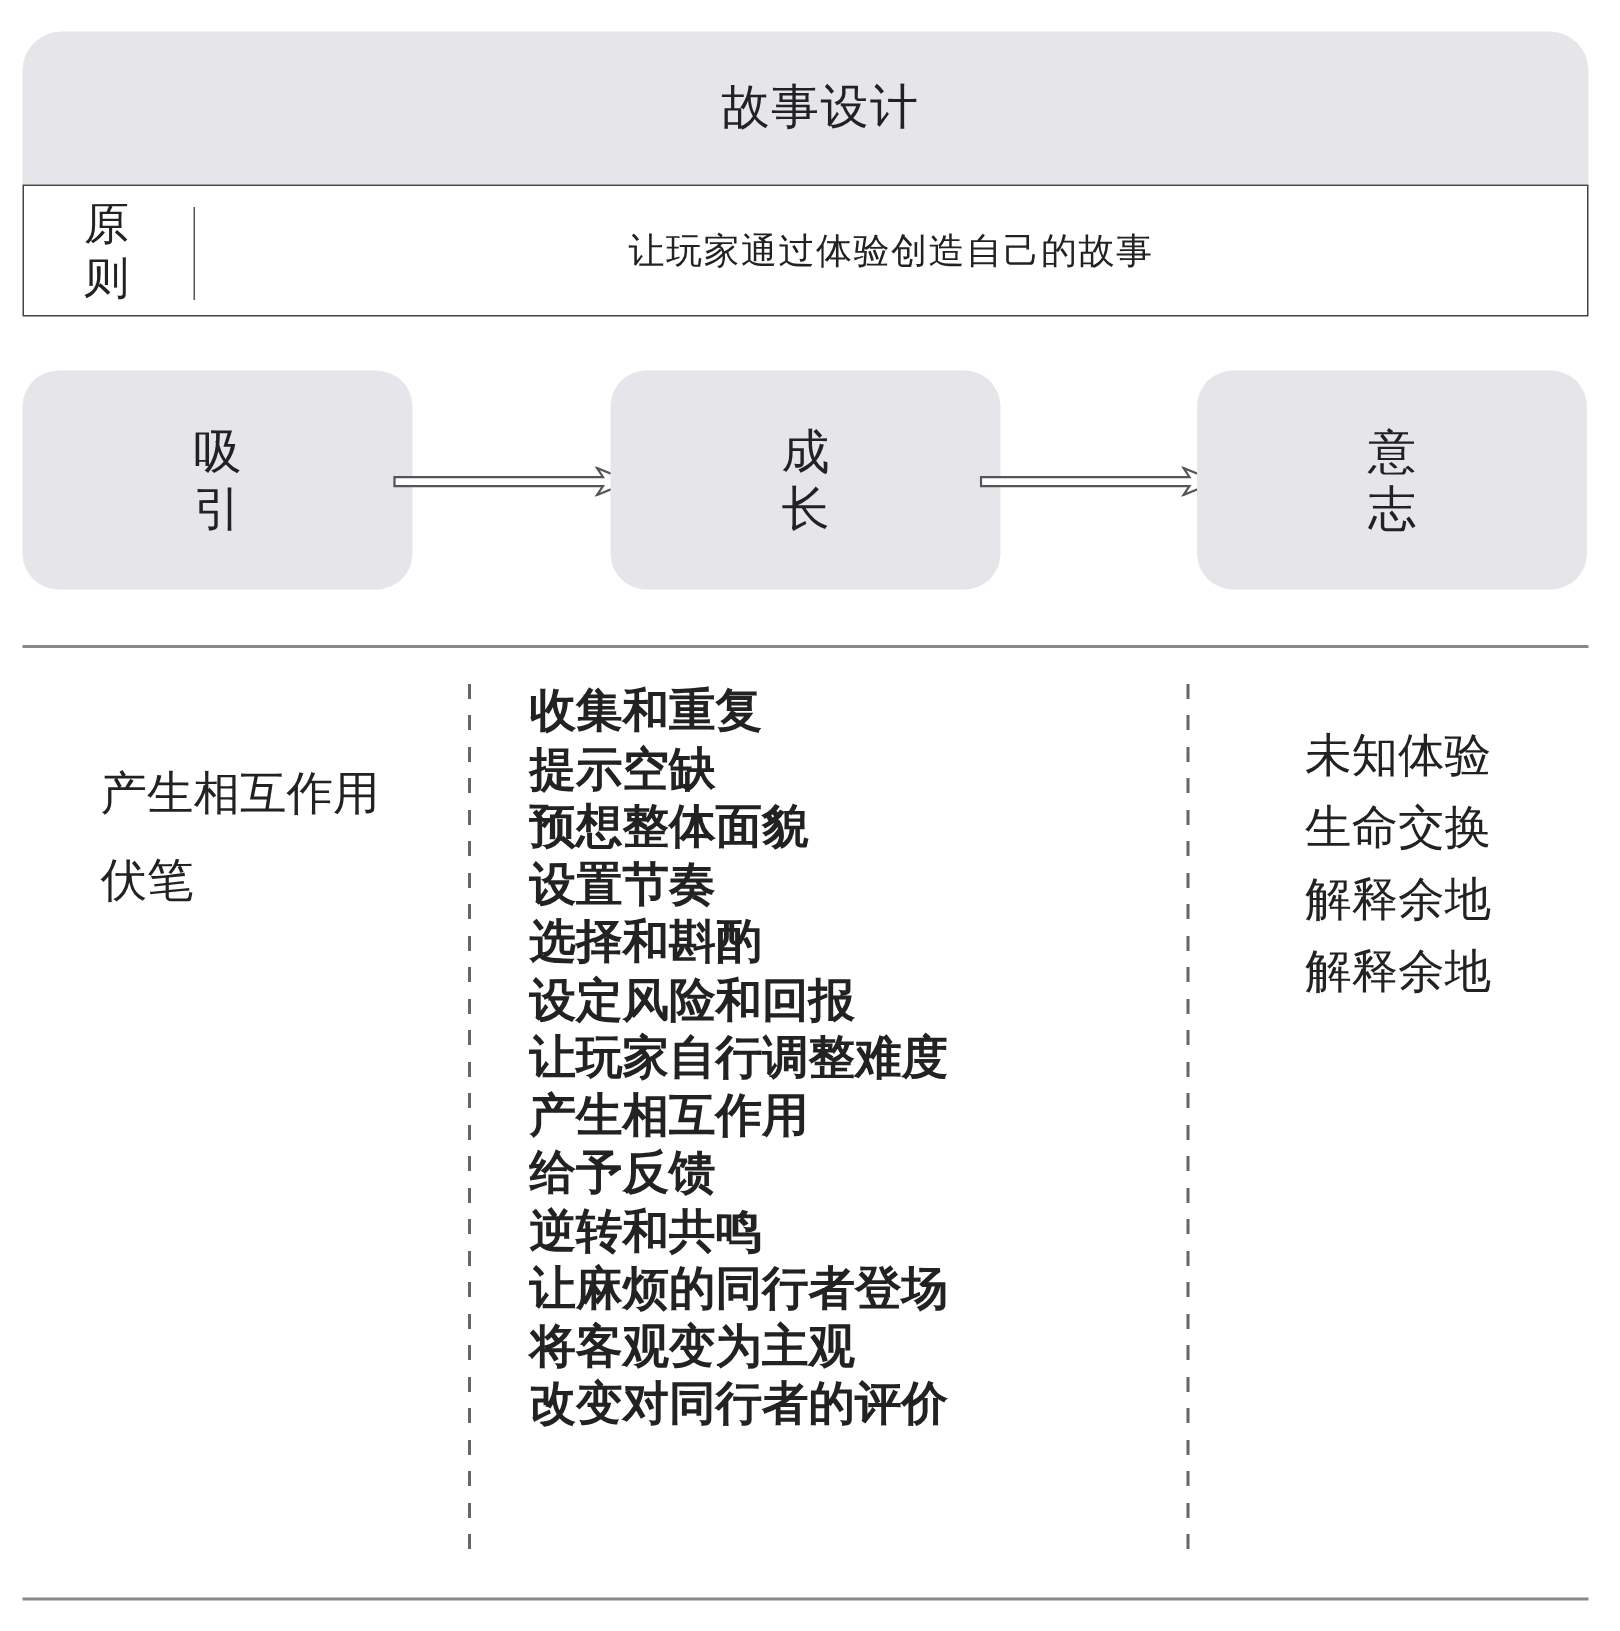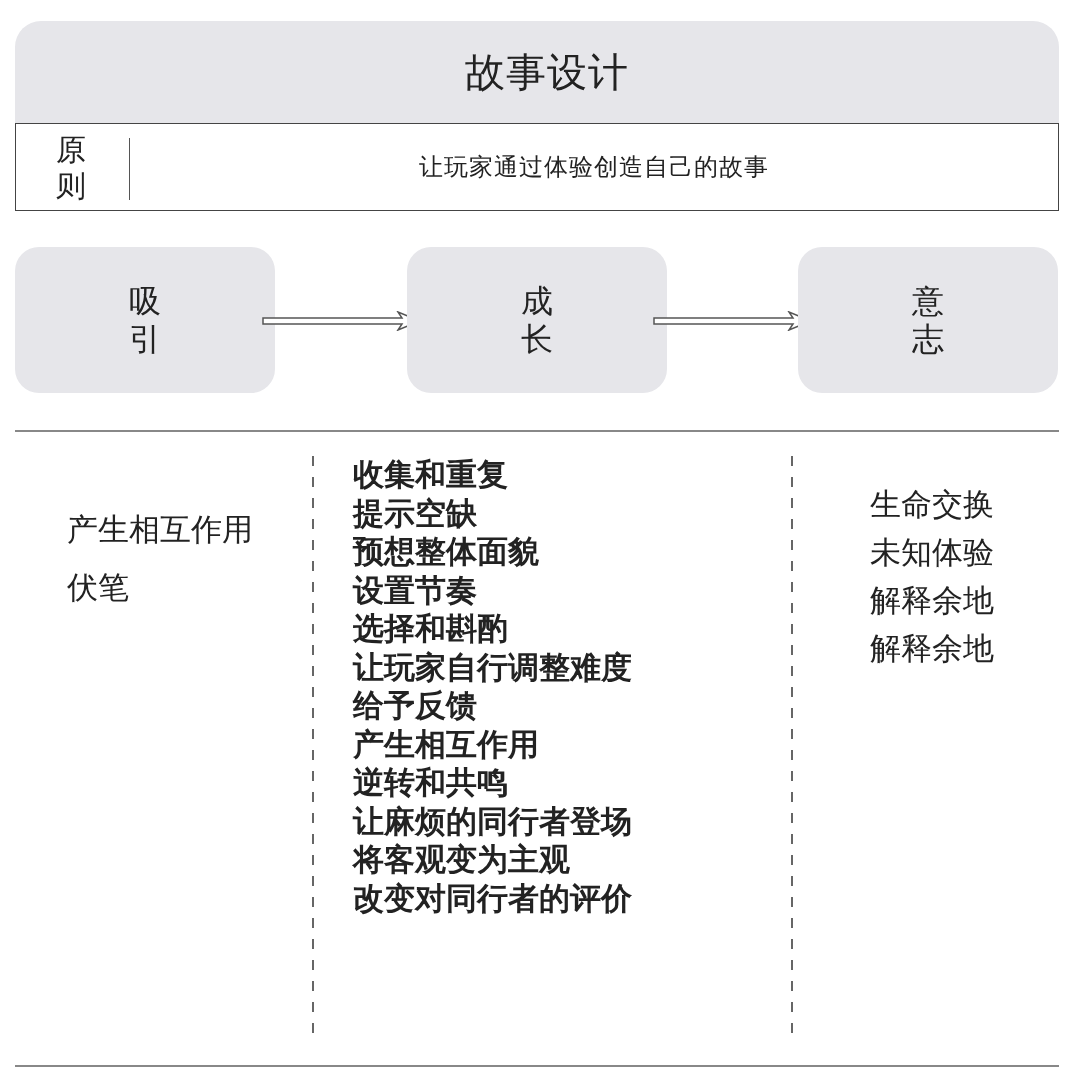--- a/index.html
+++ b/index.html
@@ -1,21 +1,21 @@
 <!DOCTYPE html>
 <html><head>
 <meta charset="utf-8">
 <style>
   html, body { margin:0; padding:0; background:#ffffff; }
   body { width:1080px; height:1087px; position:relative; overflow:hidden;
          font-family: "DejaVu Serif", "Liberation Serif", serif; color:#222; }
   .header { position:absolute; left:15px; top:21px; width:1044px; height:102px;
             background:#e6e6ea; border-radius:26px 26px 0 0;
             display:flex; align-items:center; justify-content:center; }
-  .header span { font-size:40px; letter-spacing:1px;margin-left:20px; }
+  .header span { font-size:32px; letter-spacing:1px;margin-left:20px; }
   .principle { position:absolute; left:15px; top:123px; width:1042px; height:86px;
                border:1.5px solid #444; background:#fff; }
   .principle .label { position:absolute; left:40px; top:8px; width:30px;
                       font-size:30px; line-height:36px; text-align:center; }
   .principle .divider { position:absolute; left:113px; top:14px; width:1px; height:62px; background:#555; }
   .principle .text { position:absolute; left:114px; right:0; top:0; bottom:0;
                      display:flex; align-items:center; justify-content:center; font-size:24px; letter-spacing:1px; }
   .stage { position:absolute; top:247px; width:260px; height:146px; background:#e6e6ea;
            border-radius:24px; display:flex; align-items:center; justify-content:center; }
   .stage span { font-size:32px; line-height:38px; width:34px; text-align:center; }
@@ -82,31 +82,32 @@
 </div>
 
 <div class="dash" style="left:312px;"></div>
 
 <div class="col col-mid">
   <span class="item">收集和重复</span>
   <span class="item">提示空缺</span>
   <span class="item">预想整体面貌</span>
   <span class="item">设置节奏</span>
   <span class="item">选择和斟酌</span>
+  <span class="item">设定风险和回报</span>
   <span class="item">让玩家自行调整难度</span>
+  <span class="item">产生相互作用</span>
   <span class="item">给予反馈</span>
-  <span class="item">产生相互作用</span>
   <span class="item">逆转和共鸣</span>
   <span class="item">让麻烦的同行者登场</span>
   <span class="item">将客观变为主观</span>
   <span class="item">改变对同行者的评价</span>
 </div>
 
 <div class="dash" style="left:791px;"></div>
 
 <div class="col col-right">
+  <span class="item">未知体验</span>
   <span class="item">生命交换</span>
-  <span class="item">未知体验</span>
   <span class="item">解释余地</span>
   <span class="item">解释余地</span>
 </div>
 
 <div class="rule" style="top:1065px;"></div>
 
 </body></html>

